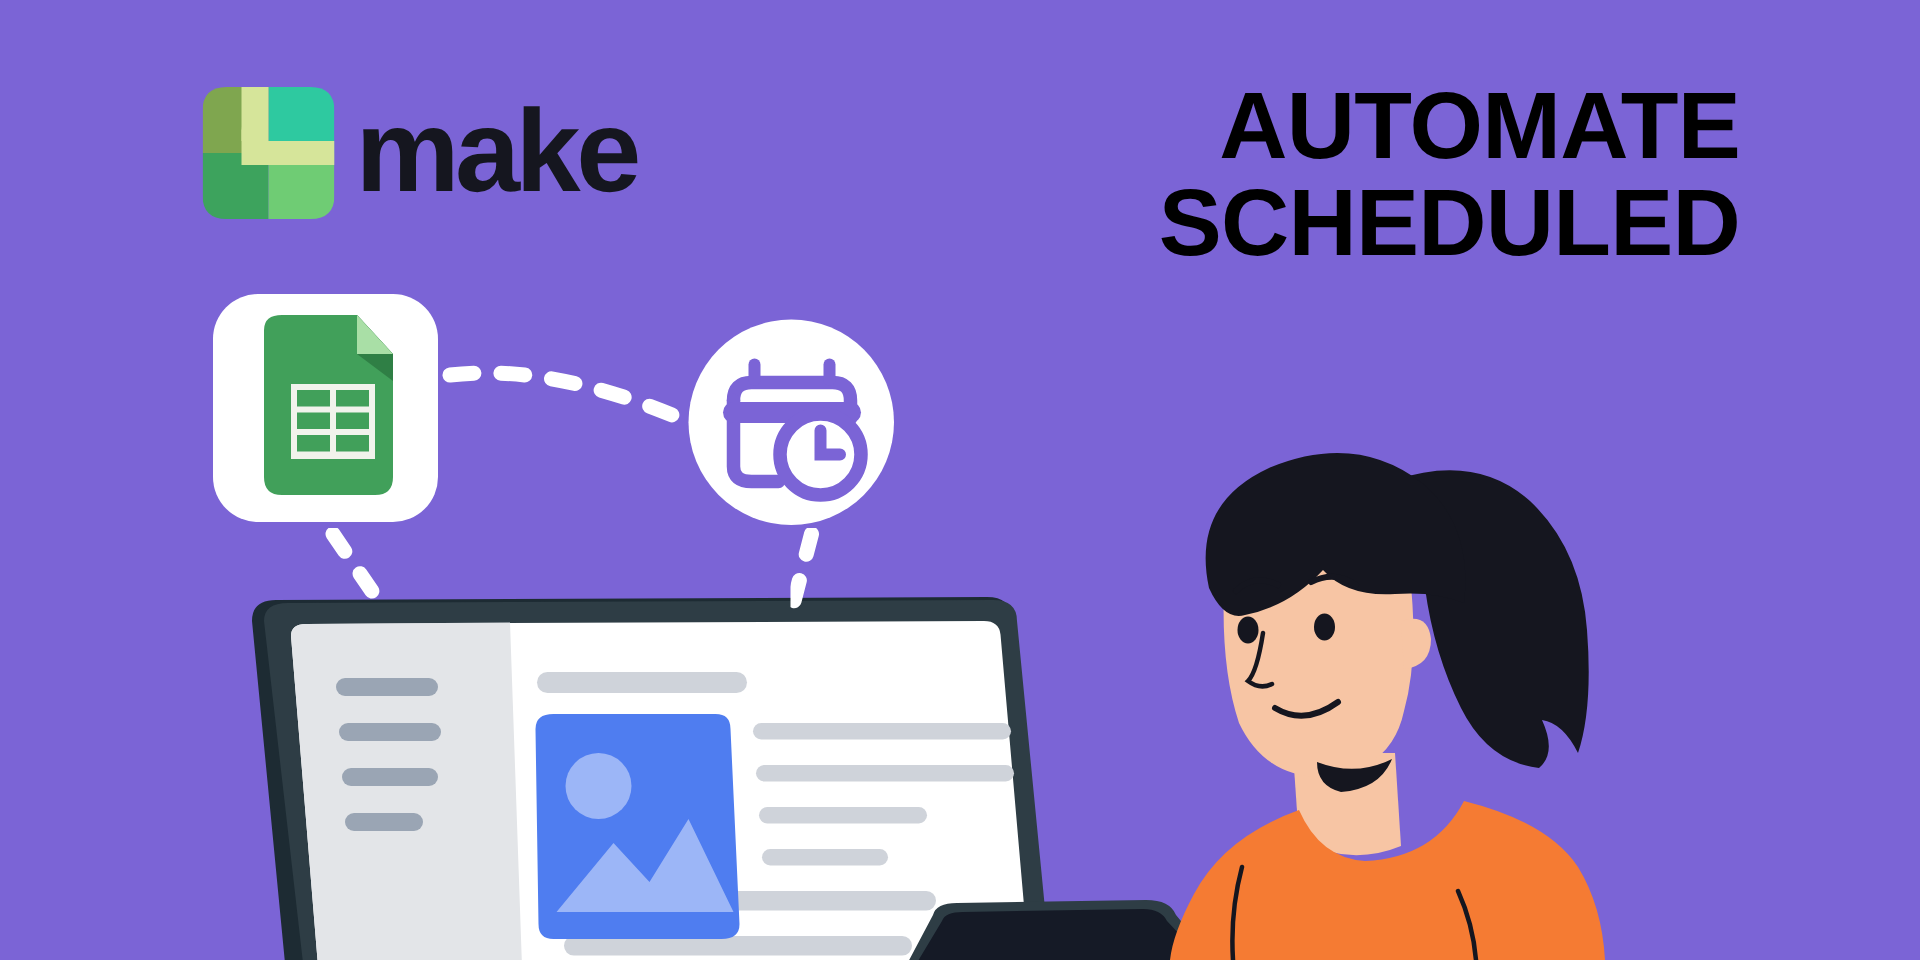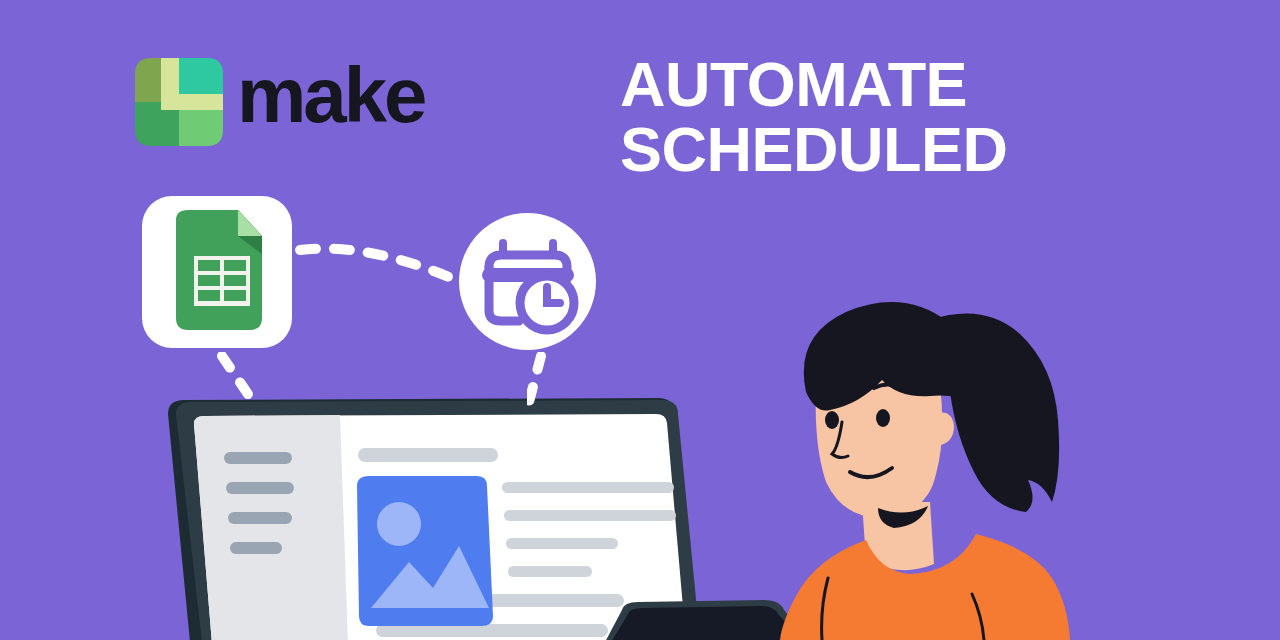--- a/index.html
+++ b/index.html
@@ -20,20 +20,21 @@
     inset: 0;
     background: #7b64d6;
   }
 
   
   #brand {
     position: absolute;
     left: 135px;
     top: 58px;
     display: flex;
+    align-items: center;
     gap: 14px;
   }
   #brand-mark {
     width: 88px;
     height: 88px;
     flex: 0 0 auto;
   }
   #brand-word {
     font-size: 78px;
     font-weight: bold;
@@ -42,22 +43,22 @@
     line-height: 1;
     transform: translateY(-2px);
   }
 
   
   #headline {
     position: absolute;
     right: 120px;
     top: 52px;
     width: 540px;
-    text-align: left;
-    color: #ffffff;
+    text-align: right;
+    color: #000000;
     font-weight: bold;
     font-size: 63px;
     line-height: 1.03;
     letter-spacing: -0.5px;
   }
   #headline .hl-line { display: block; white-space: nowrap; }
 
   
   #sheets-icon-tile {
     position: absolute;

